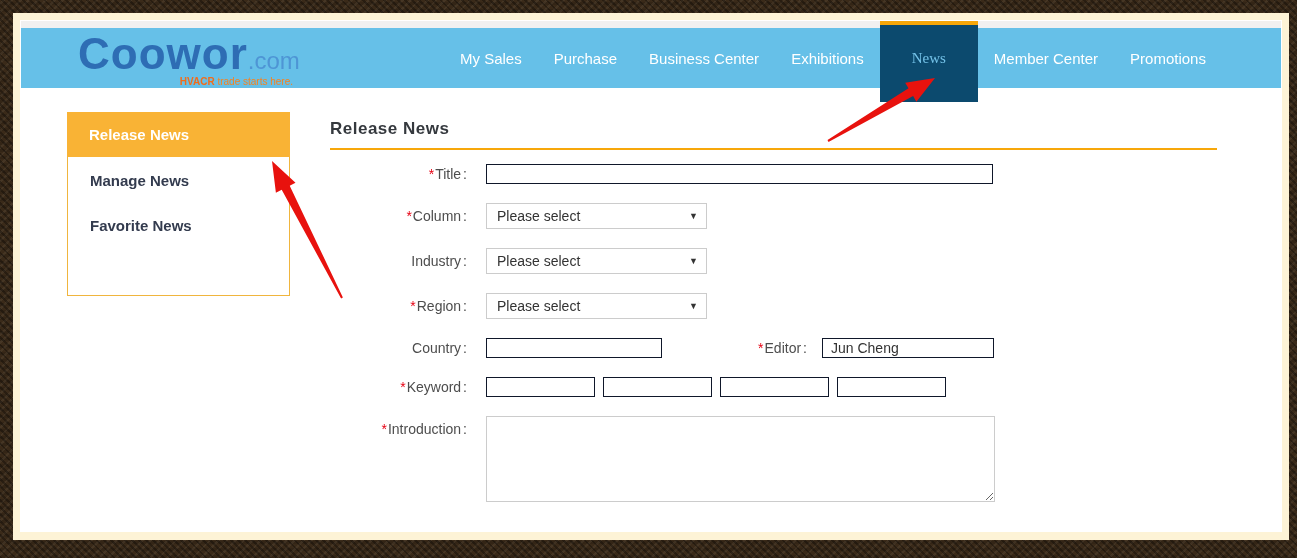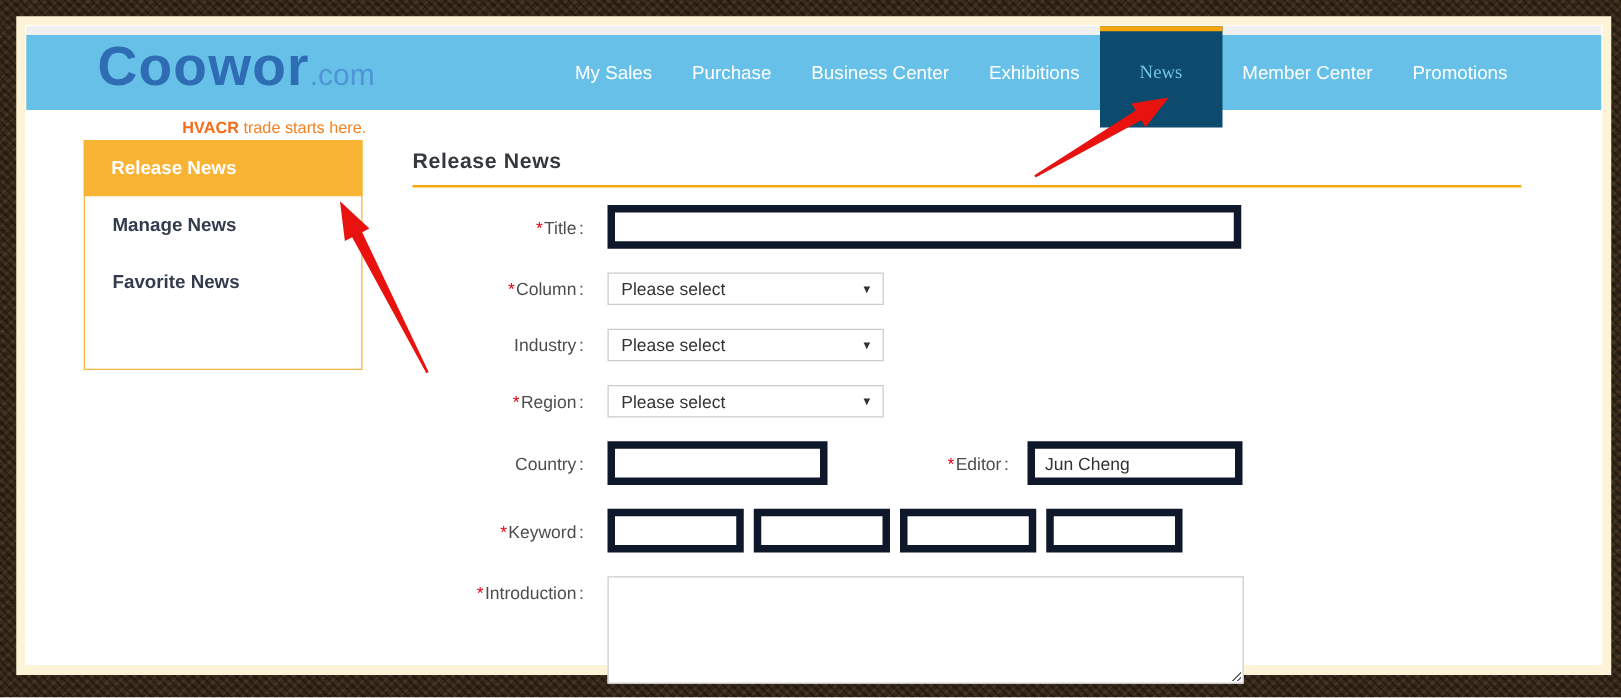--- a/index.html
+++ b/index.html
@@ -17,21 +17,21 @@
   .page  { position:absolute; left:7px; top:7px; right:7px; bottom:8px; background:#ffffff; }
 
   
   .header-wrap { position:absolute; left:1px; right:1px; top:1px; height:80px; }
   .pre-strip { position:absolute; left:0; right:0; top:0; height:7px; background:#f0f0f0; }
   .blue-bar  { position:absolute; left:0; right:0; top:7px; height:60px; background:#66c0e8; }
 
   .logo { position:absolute; left:57px; top:4px; width:215px; text-align:right; line-height:1; white-space:nowrap; }
   .logo .brand  { font-size:44px; font-weight:bold; color:#2e6db4; letter-spacing:1px; }
   .logo .dotcom { font-size:24px; color:#4e95d5; }
-  .tagline { margin-top:19px; font-size:13px; color:#f58220; }
+  .tagline { margin-top:1px; font-size:10px; color:#f58220; }
   .tagline .tag-bold { font-weight:bold; color:#f26c1a; }
 
   .nav { position:absolute; left:423px; top:0; height:60px; display:flex; align-items:flex-start; }
   .nav-item { height:60px; display:flex; align-items:center; padding:0 16px;
               color:#ffffff; font-size:15px; cursor:pointer; white-space:nowrap; }
   .nav-item.active {
     margin-top:-7px; height:81px; padding:0 32px 11px;
     background:#0c4a6e; border-top:4px solid #f7a70a; color:#74c2e8;font-family:Liberation Serif, serif;
   }
 
@@ -50,21 +50,21 @@
 
   .form { margin-top:14px; }
   .row { display:flex; align-items:center; margin-bottom:19px; }
   .row.top { align-items:flex-start; }
   .lbl { width:137px; text-align:right; font-size:14px; color:#4d4d4d; flex:none; }
   .row.top .lbl { padding-top:5px; }
   .req { color:#e60012; margin-right:1px; }
   .colon { margin-left:2px; }
   .ctrl { margin-left:19px; }
 
-  .inp { height:35px; border:6px solid #0f172a; background:#fff; font-size:14px;
+  .inp { height:20px; border:1px solid #0f172a; background:#fff; font-size:14px;
          color:#333; padding:0 8px; font-family:inherit; outline:none; }
   .w-title   { width:507px; }
   .w-country { width:176px; }
   .w-editor  { width:172px; }
   .w-key     { width:109px; }
 
   .select { position:relative; width:221px; height:26px; border:1px solid #cccccc;
             background:#fff; display:flex; align-items:center; padding:0 22px 0 10px;
             font-size:14px; color:#333; cursor:pointer; }
   .select-arrow { position:absolute; right:8px; top:50%; transform:translateY(-50%);

